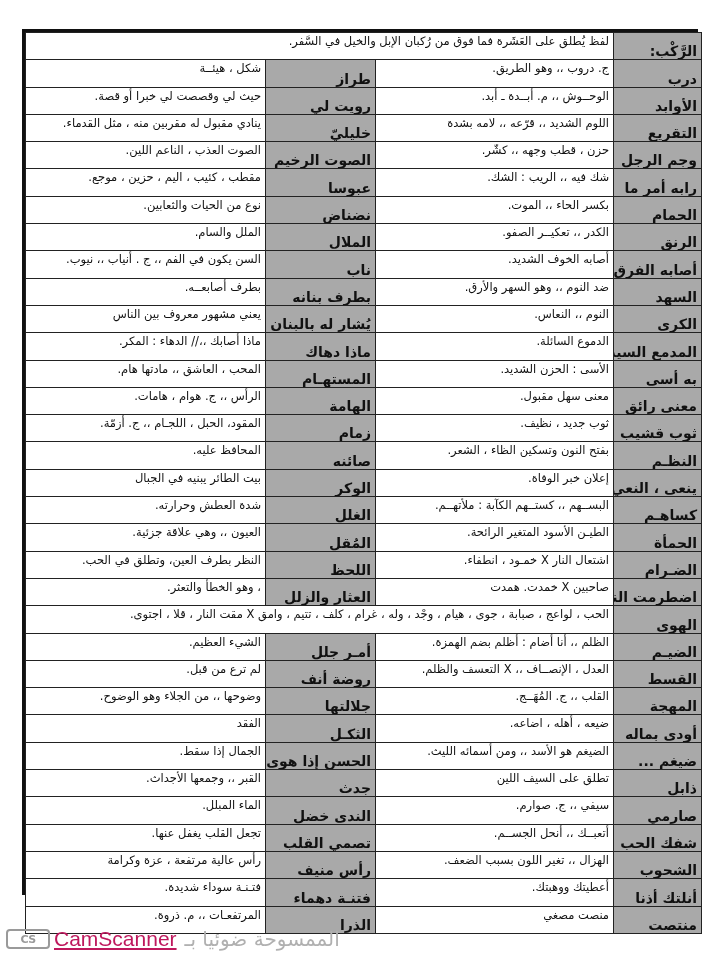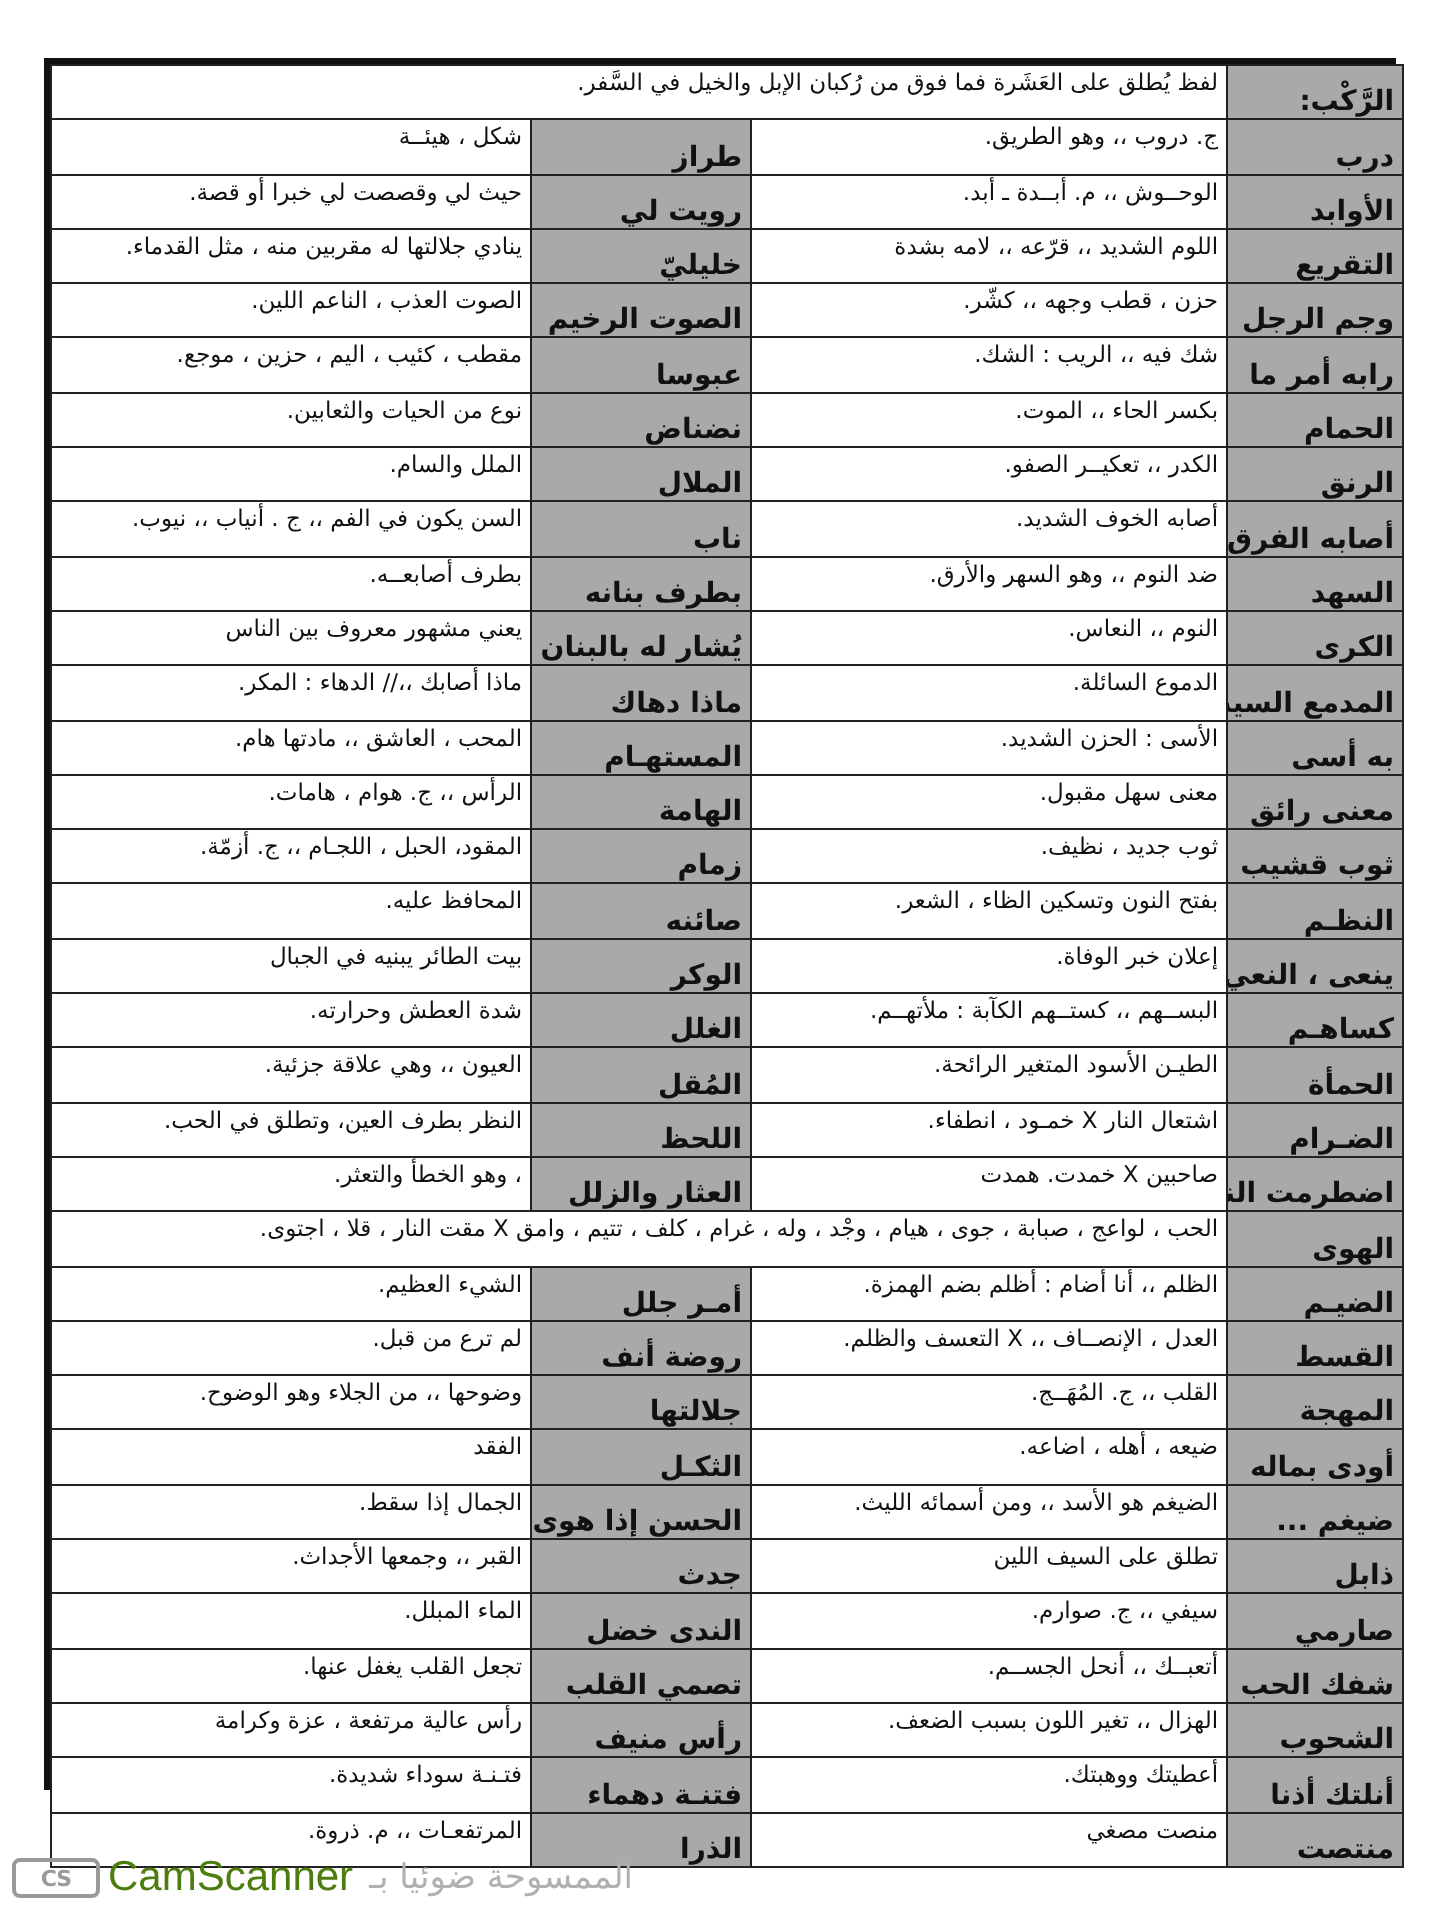--- a/index.html
+++ b/index.html
@@ -28,22 +28,22 @@
   td.def { background: #fff; text-align: right; vertical-align: top; padding-top: 3px; }
   .footer {
     position: absolute; left: 6px; top: 926px; height: 26px; display: flex; align-items: center;
     color: #a8a8a8; font-size: 19px;
   }
   .cs-logo {
     width: 44px; height: 20px; border: 2px solid #9a9a9a; border-radius: 4px; box-sizing: border-box;
     font-size: 11px; font-weight: bold; color: #9a9a9a; display: flex; align-items: center; justify-content: center;
     margin-right: 4px; letter-spacing: -0.5px;
   }
-  .footer .brand { font-family: "Liberation Sans", sans-serif; font-size: 21px; color: #4d7c0f; margin-right: 8px; }
-  .footer .ar { font-size: 17px; color: #b0b0b0; direction: rtl; text-align: center; }
+  .footer .brand { font-family: "Liberation Sans", sans-serif; font-size: 21px; color: #be185d; margin-right: 8px; text-decoration: underline; }
+  .footer .ar { font-size: 20px; color: #b0b0b0; direction: rtl; text-align: center; }
 </style>
 </head>
 <body>
 
 <div class="shadow-r"></div>
 <div class="shadow-b"></div>
 
 <div class="sheet">
   <table>
     <colgroup>
@@ -66,21 +66,21 @@
         <tr>
           <td class="term">الأوابد</td>
           <td class="def">الوحــوش ،، م. أبــدة ـ أبد.</td>
           <td class="term">رويت لي</td>
           <td class="def">حيث لي وقصصت لي خبرا أو قصة.</td>
         </tr>
         <tr>
           <td class="term">التقريع</td>
           <td class="def">اللوم الشديد ،، قرّعه ،، لامه بشدة</td>
           <td class="term">خليليّ</td>
-          <td class="def">ينادي جلالتها له مقربين منه ، مثل القدماء.</td>
+          <td class="def">ينادي مقبول له مقربين منه ، مثل القدماء.</td>
         </tr>
         <tr>
           <td class="term">وجم الرجل</td>
           <td class="def">حزن ، قطب وجهه ،، كشّر.</td>
           <td class="term">الصوت الرخيم</td>
           <td class="def">الصوت العذب ، الناعم اللين.</td>
         </tr>
         <tr>
           <td class="term">رابه أمر ما</td>
           <td class="def">شك فيه ،، الريب : الشك.</td>

